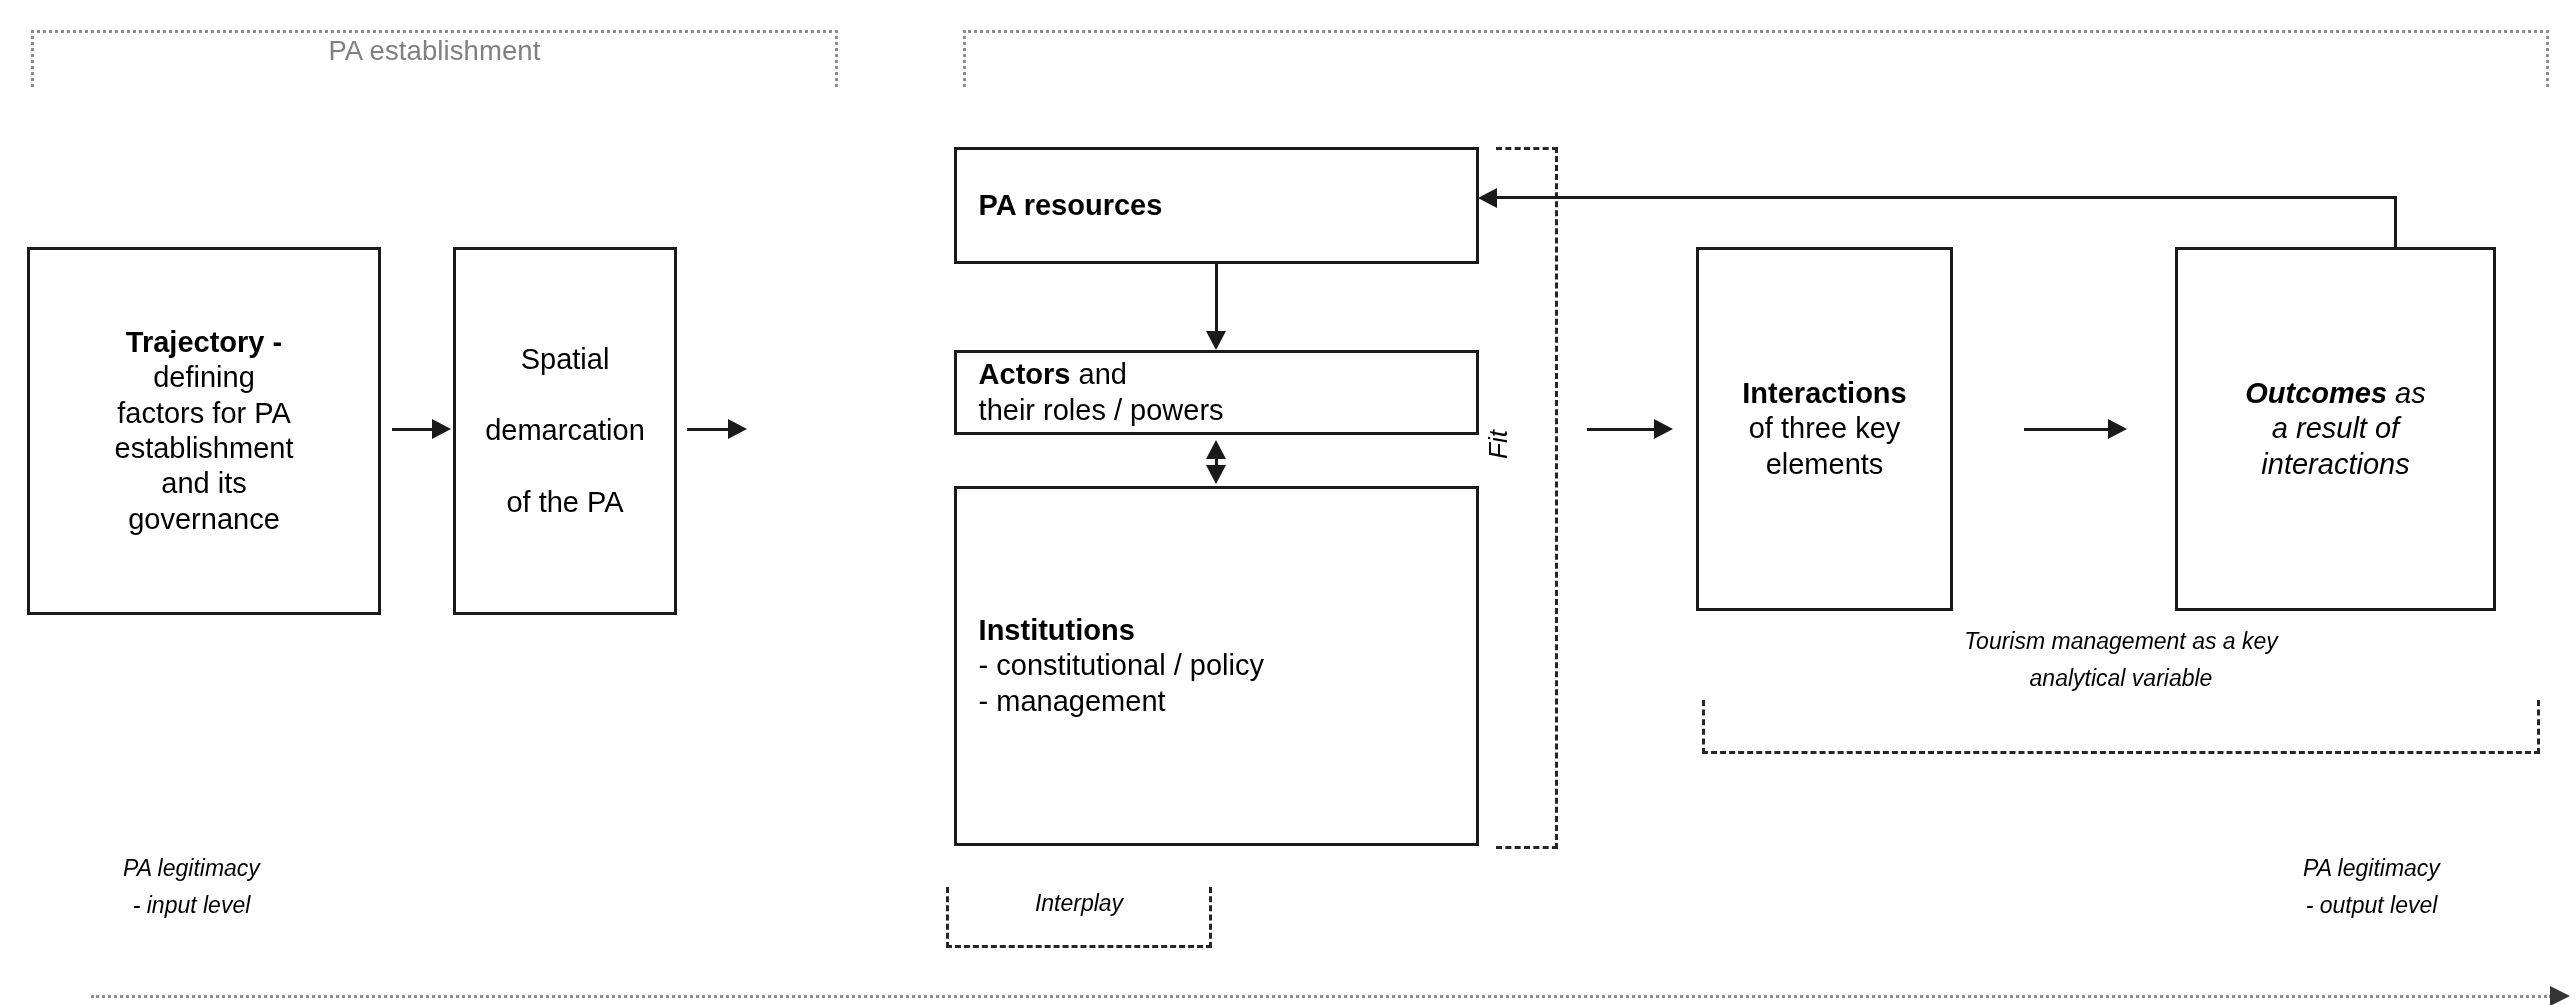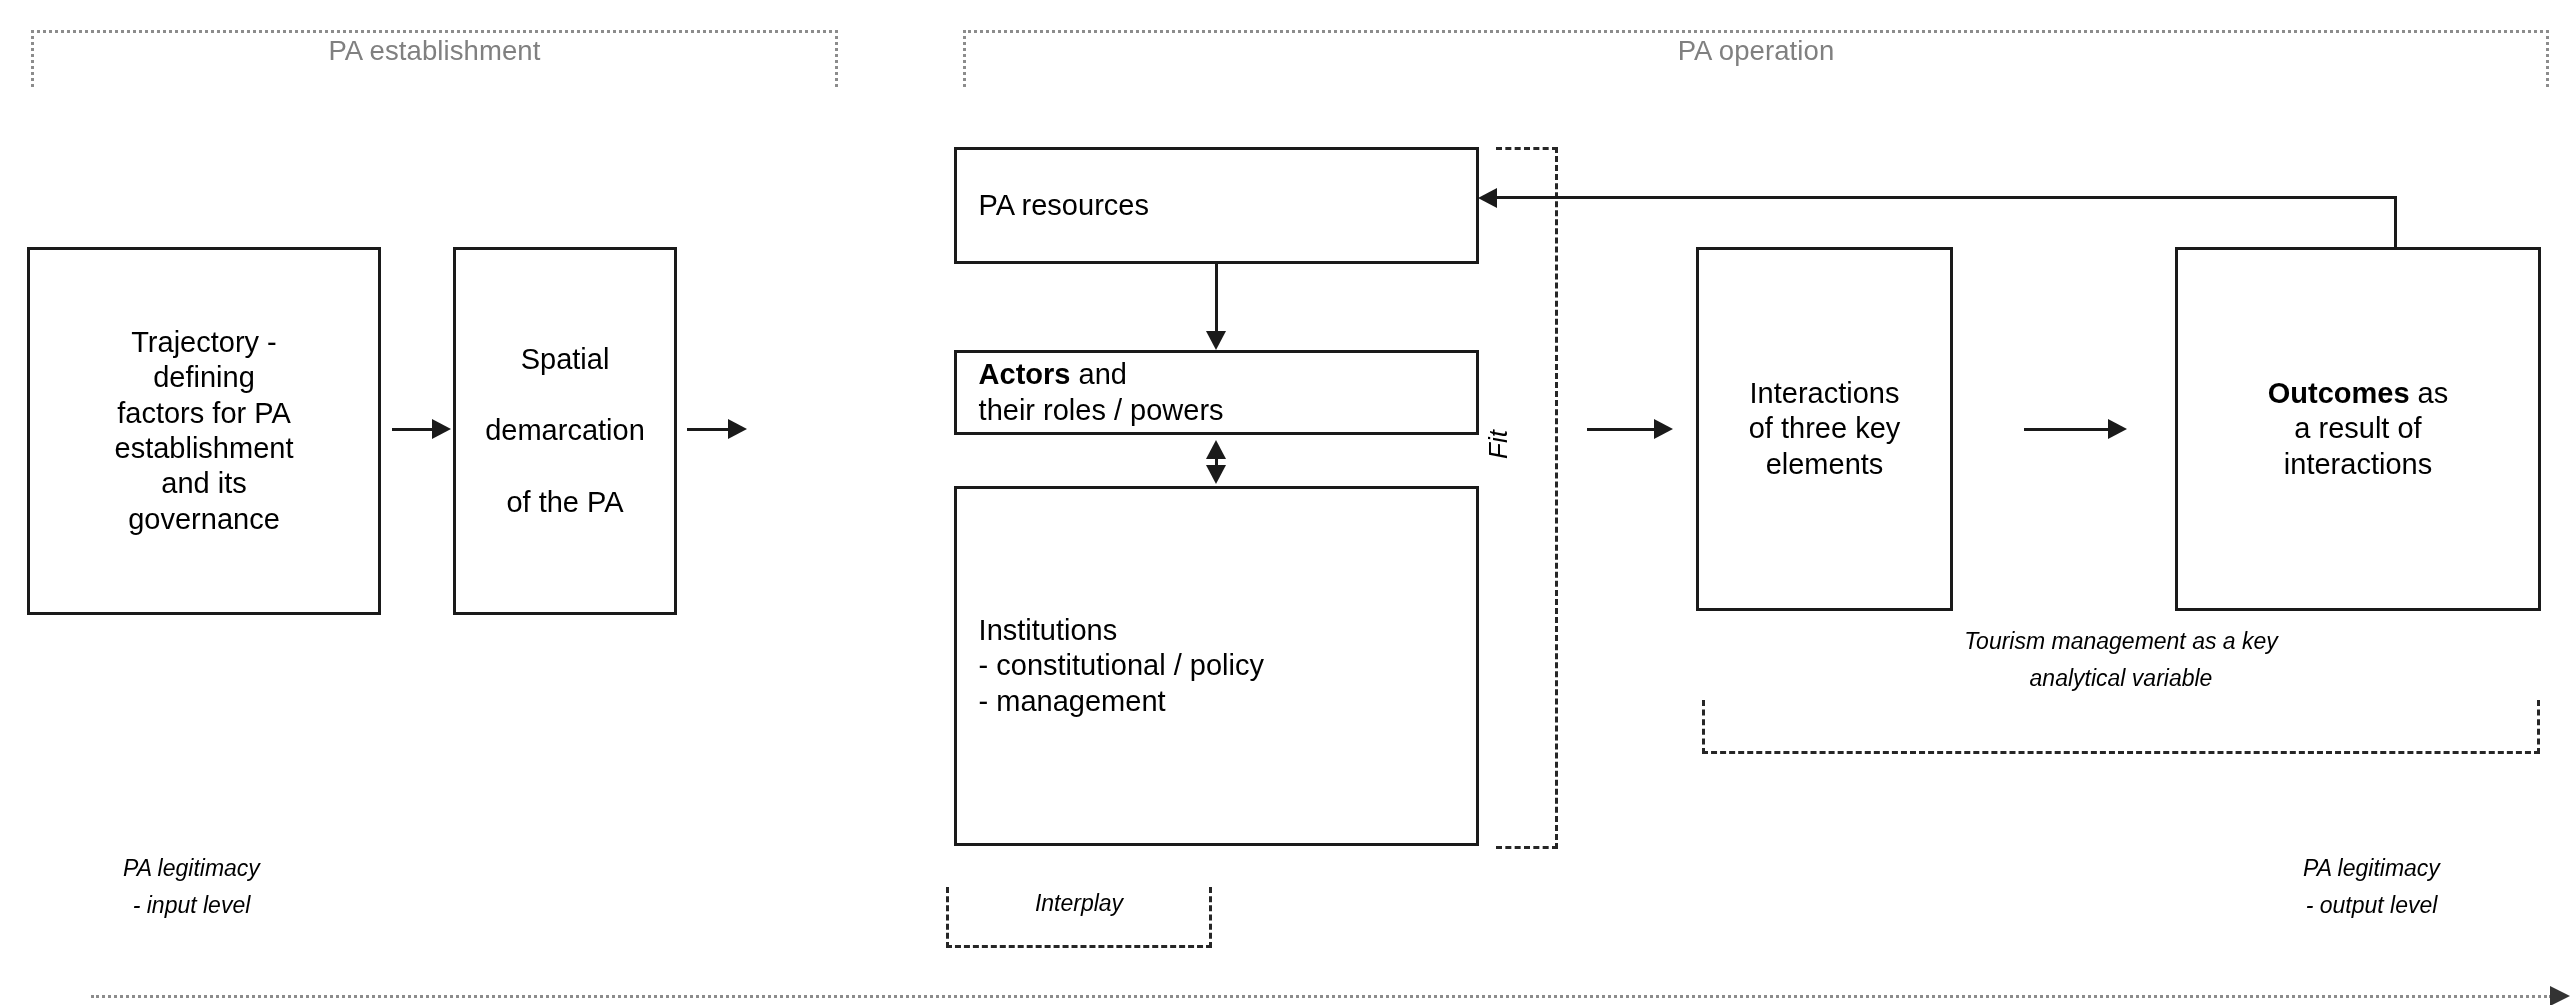--- a/index.html
+++ b/index.html
@@ -40,21 +40,21 @@
     background:#ffffff;
     display:flex;
     flex-direction:column;
     justify-content:center;
     font-size:29px;
     line-height:1.22;
   }
   .node.center-txt{align-items:center;text-align:center;}
   .node.left-txt{align-items:flex-start;text-align:left;padding-left:21.6px;}
   .node .ln{display:block;white-space:nowrap;}
-  .bld{font-weight:normal;}
+  .bld{font-weight:bold;}
   
   .hline{position:absolute;height:3px;background:#1a1a1a;}
   .vline{position:absolute;width:3px;background:#1a1a1a;}
   .arrow-r{
     position:absolute;width:0;height:0;
     border-top:10.2px solid transparent;
     border-bottom:10.2px solid transparent;
     border-left:19px solid #1a1a1a;
   }
   .arrow-l{
@@ -123,21 +123,20 @@
 </style>
 </head>
 <body>
 
 <div id="stage">
 
   <div class="phase-region" style="left:31px;top:20px;width:807px;height:57px;"></div>
   <div class="phase-label" style="left:31px;top:25px;width:807px;">PA establishment</div>
 
   <div class="phase-region" style="left:963px;top:20px;width:1586px;height:57px;"></div>
-  <div class="phase-label" style="left:963px;top:25px;width:1586px;">PA operation</div>
 
   <div class="node center-txt" style="left:27px;top:237px;width:354px;height:368px;">
     <span class="ln bld">Trajectory -</span>
     <span class="ln">defining</span>
     <span class="ln">factors for PA</span>
     <span class="ln">establishment</span>
     <span class="ln">and its</span>
     <span class="ln">governance</span>
   </div>
 
@@ -186,21 +185,21 @@
 
   <div class="node center-txt" style="left:1696px;top:237px;width:257px;height:364px;">
     <span class="ln bld">Interactions</span>
     <span class="ln">of three key</span>
     <span class="ln">elements</span>
   </div>
 
   <div class="hline" style="left:2024px;top:418px;width:87px;"></div>
   <div class="arrow-r" style="left:2108px;top:409px;"></div>
 
-  <div class="node center-txt" style="left:2175px;top:237px;width:366px;height:364px;">
+  <div class="node center-txt" style="left:2175px;top:237px;width:321px;height:364px;font-style:italic;">
     <span class="ln"><b>Outcomes</b><span> as</span></span>
     <span class="ln">a result of</span>
     <span class="ln">interactions</span>
   </div>
 
   <div class="vline" style="left:2394px;top:187px;height:53px;"></div>
   <div class="hline" style="left:1497px;top:186px;width:900px;"></div>
   <div class="arrow-l" style="left:1478px;top:178px;"></div>
 
   <div class="brk-up" style="left:1702px;top:690px;width:838px;height:54px;"></div>

